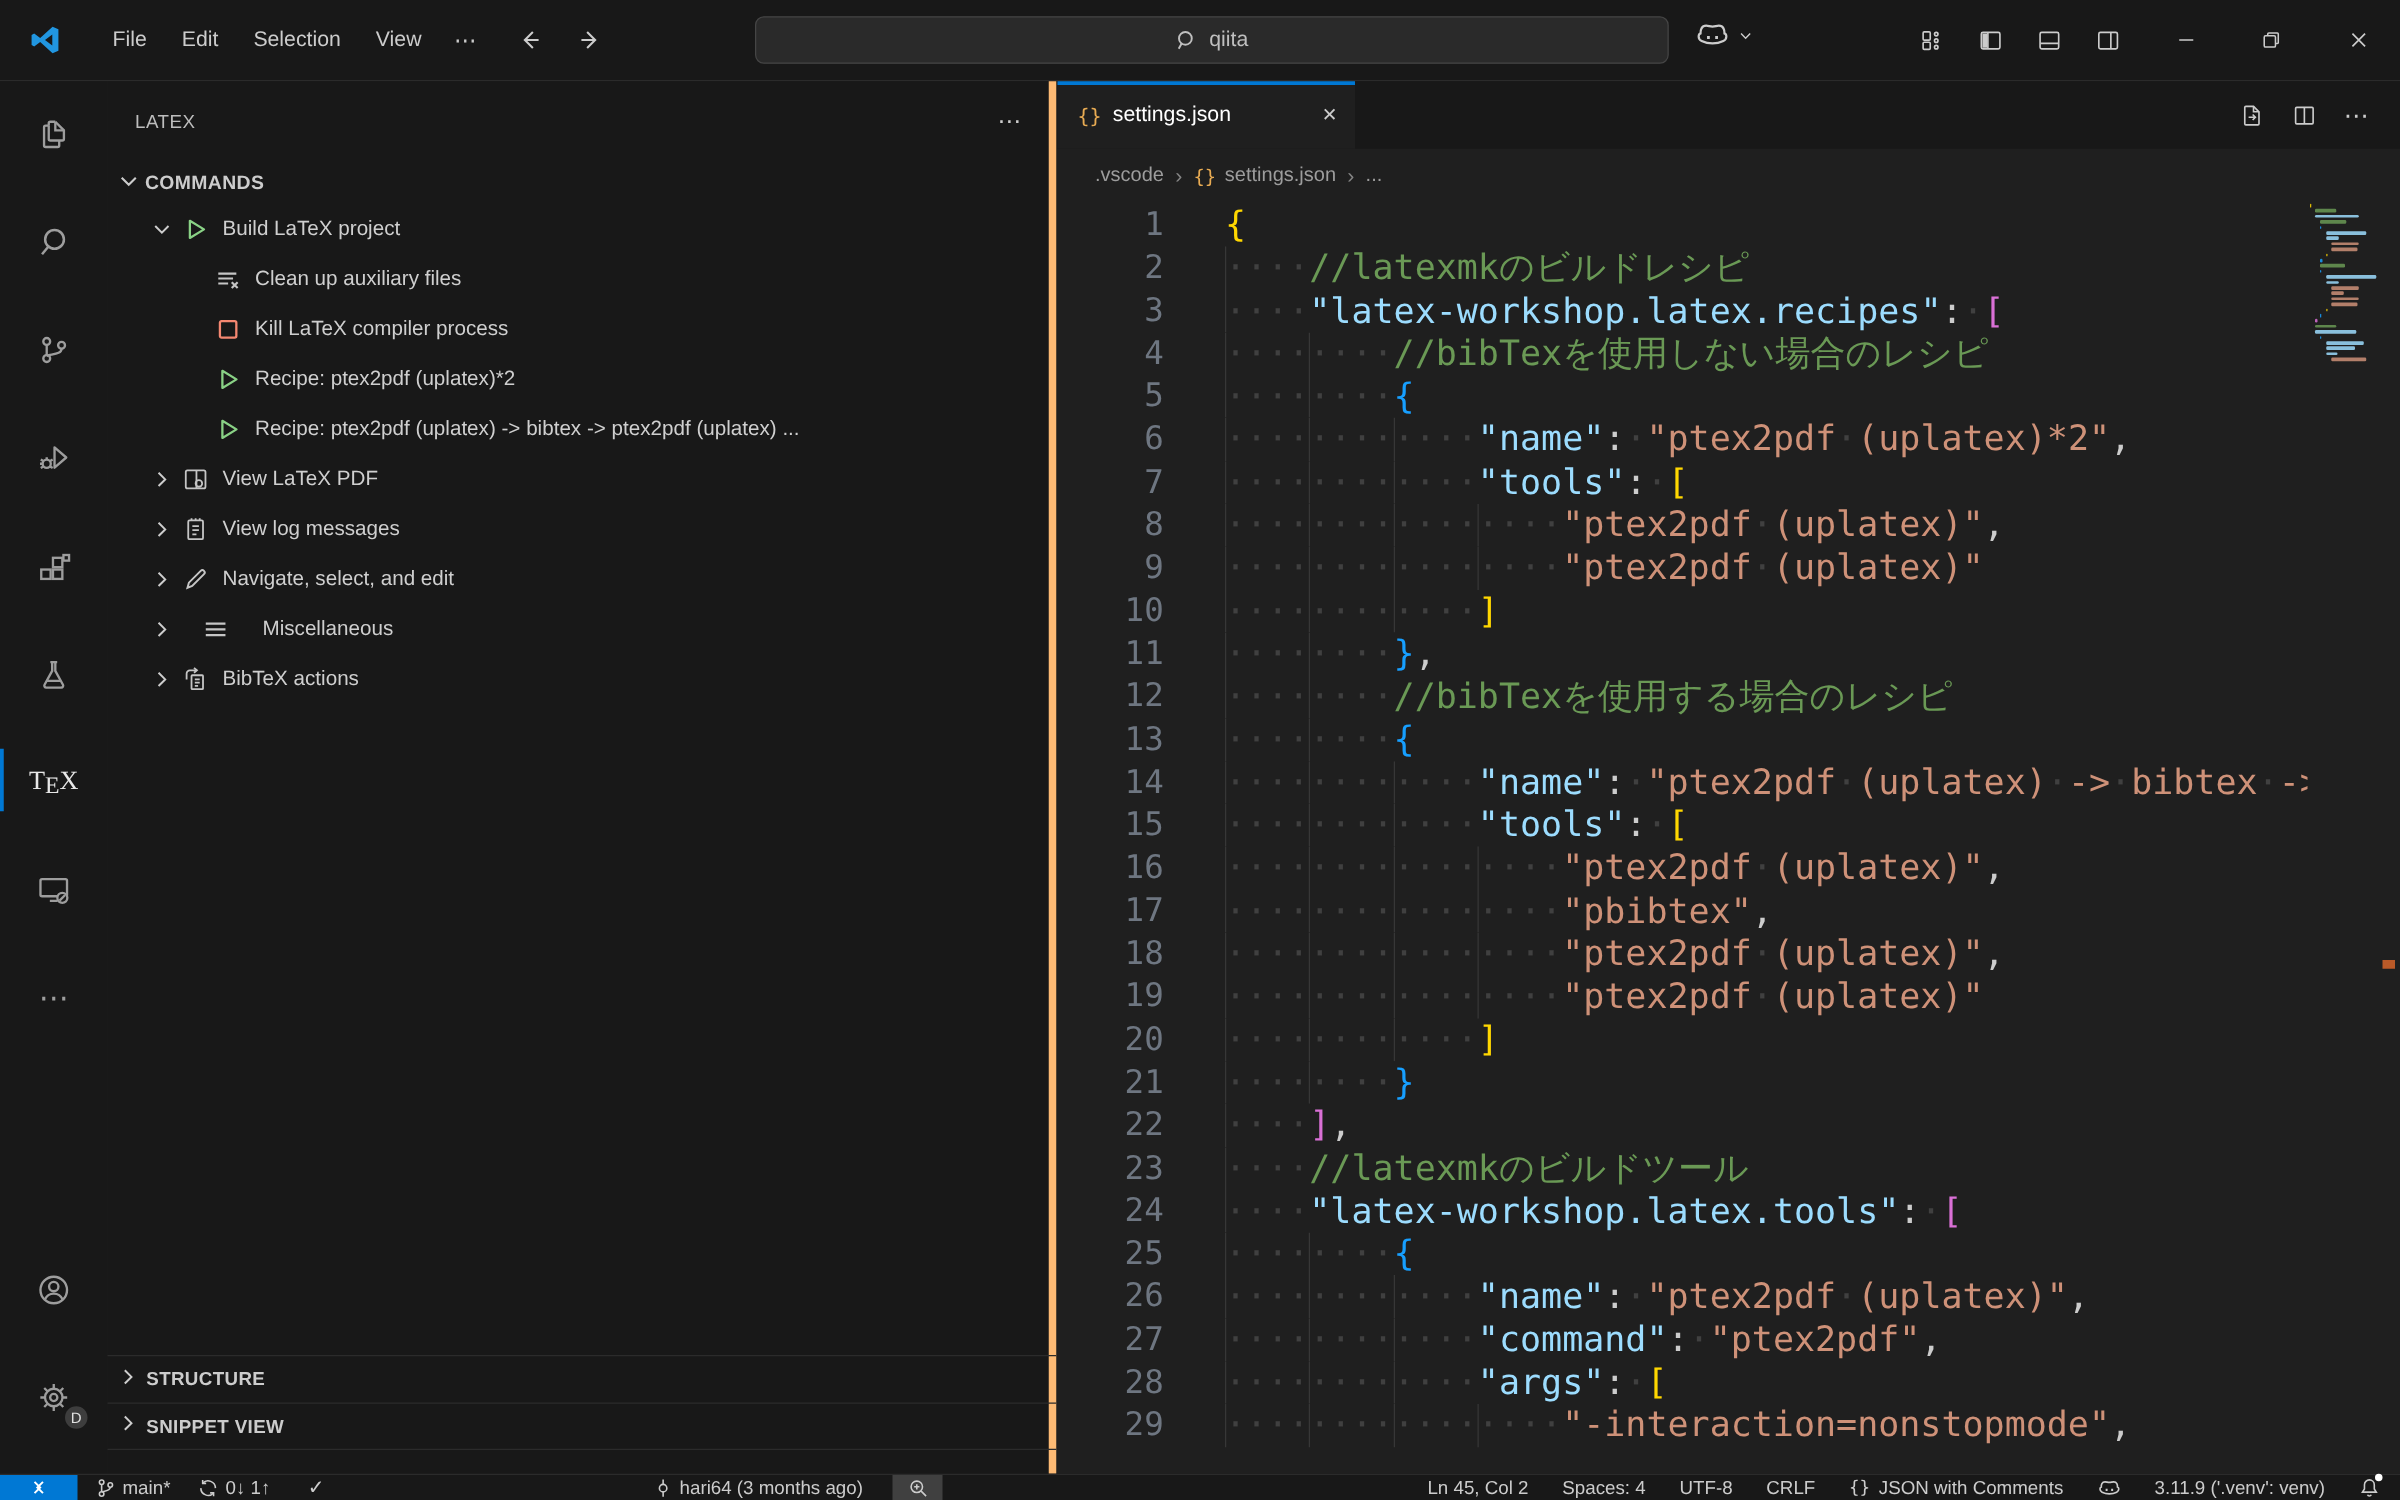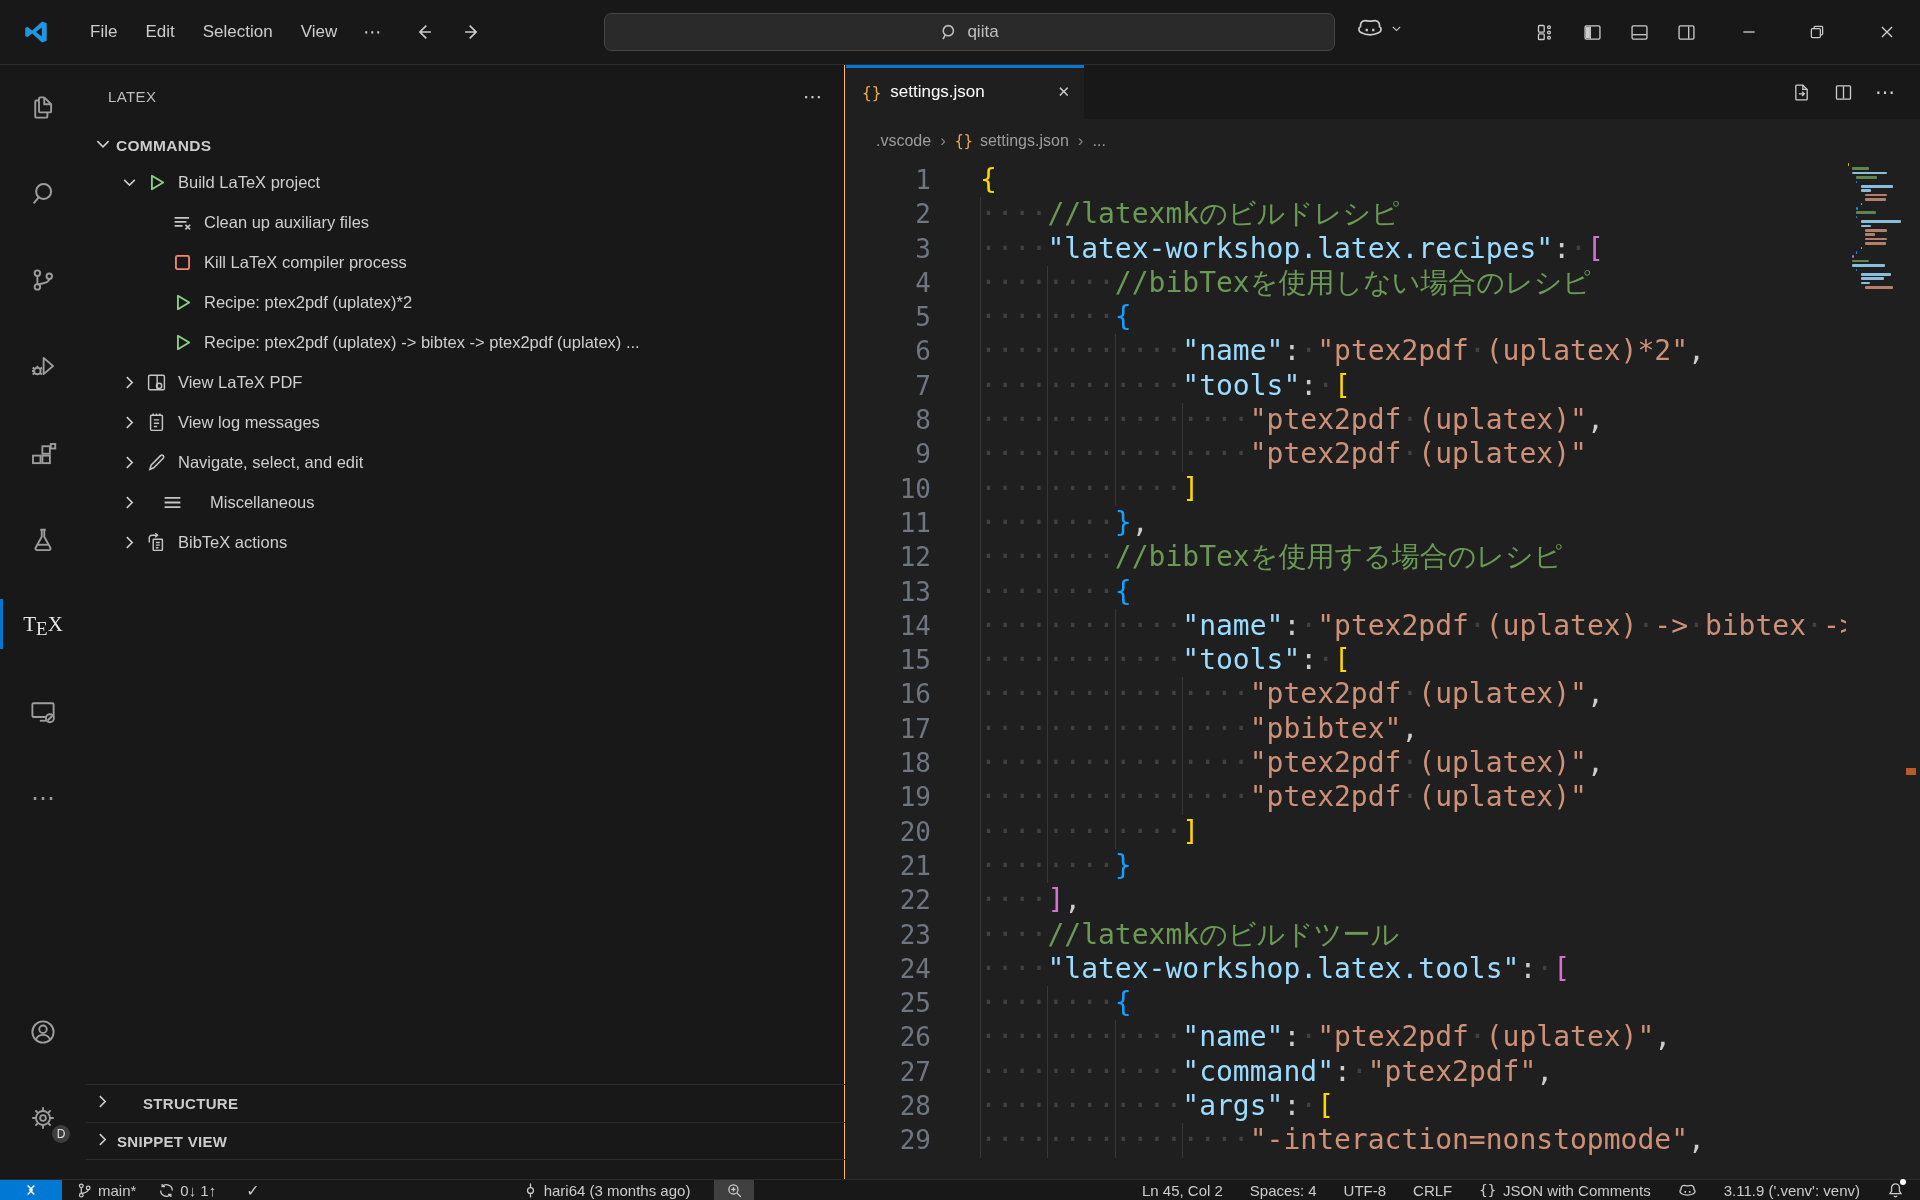--- a/index.html
+++ b/index.html
@@ -36,37 +36,37 @@
   .act svg { width:30px; height:30px; }
   .act.active { color:#d7d7d7; }
   .act.active::before { content:""; position:absolute; left:0; top:2px; bottom:2px; width:3px; background:#0078d4; }
   #act-tex { font-size:21px; color:#e7e7e7; letter-spacing:0; font-family:"Liberation Serif", serif; }
   #act-tex .texE { display:inline-block; transform:translateY(5px); font-size:19px; }
   #act-ellipsis { font-size:24px; color:#9d9d9d; }
   .badge-d { position:absolute; right:16px; bottom:2px; width:18px; height:18px; border-radius:50%;
              background:#3d3d3d; color:#e0e0e0; font-size:12px; display:flex; align-items:center; justify-content:center; }
 
   
-  #sidebar { position:absolute; left:86px; top:65px; width:759px; height:1114px; background:#181818; border-right:1px solid #fdba74; }
+  #sidebar { position:absolute; left:86px; top:65px; width:759px; height:1114px; background:#181818; border-right:6px solid #fdba74; }
   #sb-head { display:flex; align-items:center; justify-content:space-between; padding:20px 22px 0 22px; }
   #sb-title { font-size:15px; color:#bdbdbd; letter-spacing:0.4px; }
   #sb-head .ell { font-size:19px; color:#cccccc; }
   #commands-header { display:flex; align-items:center; margin-top:22px; height:32px; padding-left:8px; }
   #commands-header .chev svg { width:18px; height:18px; }
   #commands-header .lbl { font-weight:bold; font-size:15.5px; margin-left:4px; letter-spacing:0.3px; }
   .trow { display:flex; align-items:center; height:40px; font-size:16.5px; color:#cfcfcf; white-space:nowrap; overflow:hidden; }
   .trow .chev { width:26px; display:flex; justify-content:center; }
   .trow .chev svg { width:17px; height:17px; }
   .trow .ticon { width:24px; height:24px; margin:0 10px 0 2px; display:flex; align-items:center; justify-content:center; }
   .trow .ticon svg { width:21px; height:21px; }
   .sb-bottom { position:absolute; left:0; width:759px; height:38px; border-top:1px solid #2b2b2b;
                display:flex; align-items:center; padding-left:8px; }
   .sb-bottom .chev svg { width:17px; height:17px; }
   .sb-bottom .lbl { font-weight:bold; font-size:15px; margin-left:6px; letter-spacing:0.3px; }
-  #sb-structure { top:1019px;gap:26px; }
+  #sb-structure { top:1019px; }
   #sb-snippet  { top:1057px; border-bottom:1px solid #2b2b2b; }
 
   
   #editor { position:absolute; left:846px; top:65px; width:1074px; height:1114px; background:#1f1f1f; }
   #tabbar { position:absolute; left:0; top:0; right:0; height:54px; background:#181818; display:flex; }
   #tab-settings { position:relative; width:238px; height:54px; background:#1f1f1f; display:flex; align-items:center;
                   padding:0 14px 0 16px; font-size:17px; color:#ffffff; }
   #tab-settings::before { content:""; position:absolute; left:0; right:0; top:0; height:2.5px; background:#0078d4; }
   #tab-settings .braces { color:#e8ab53; font-size:16px; margin-right:9px; font-family:"DejaVu Sans Mono", monospace; }
   #tab-settings .close { margin-left:auto; color:#cccccc; font-size:15px; }

